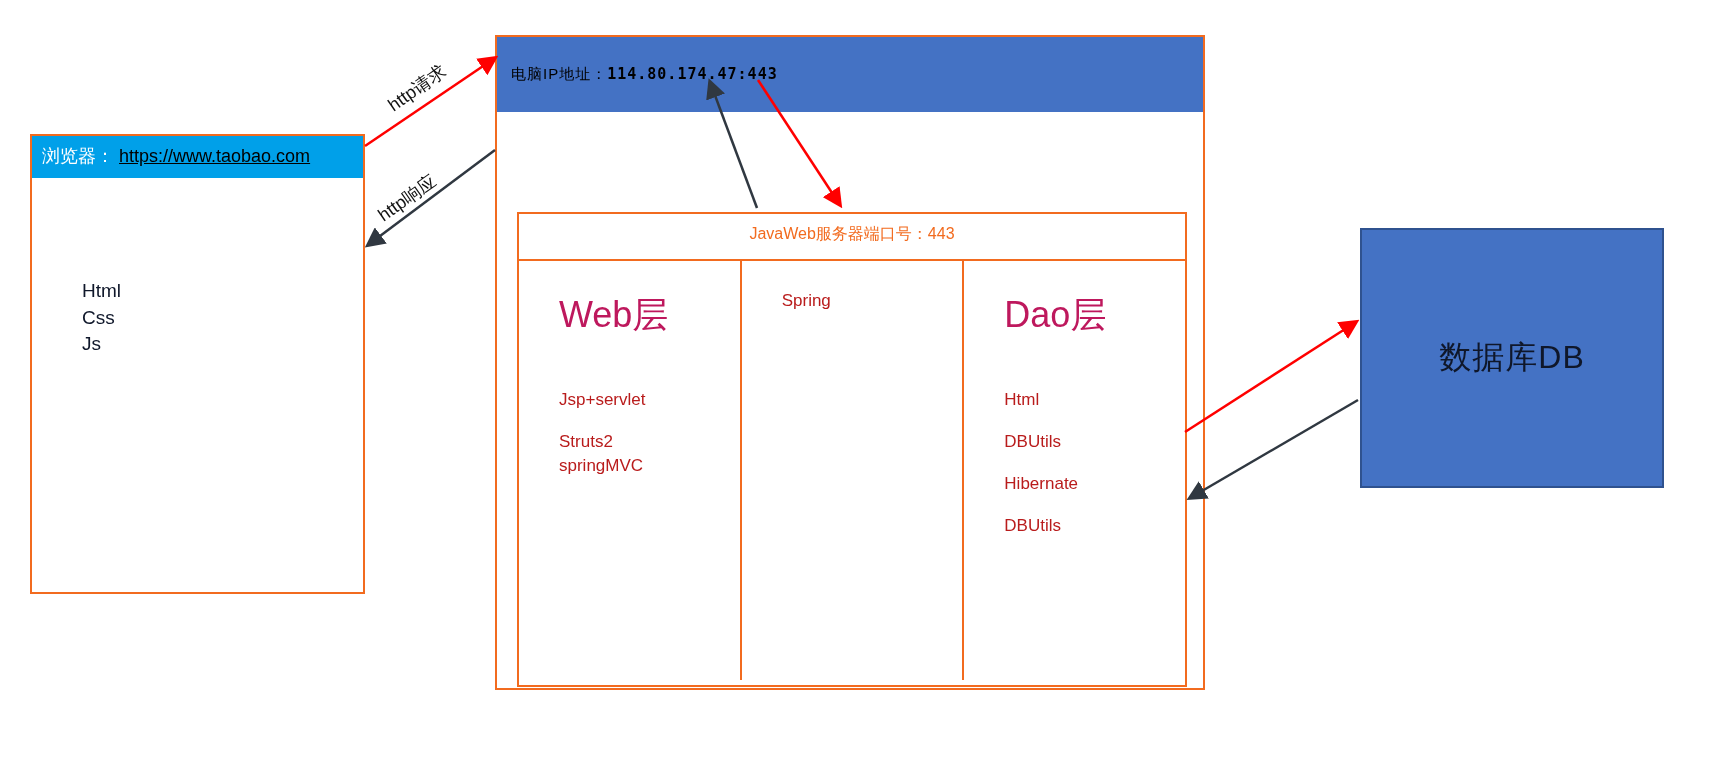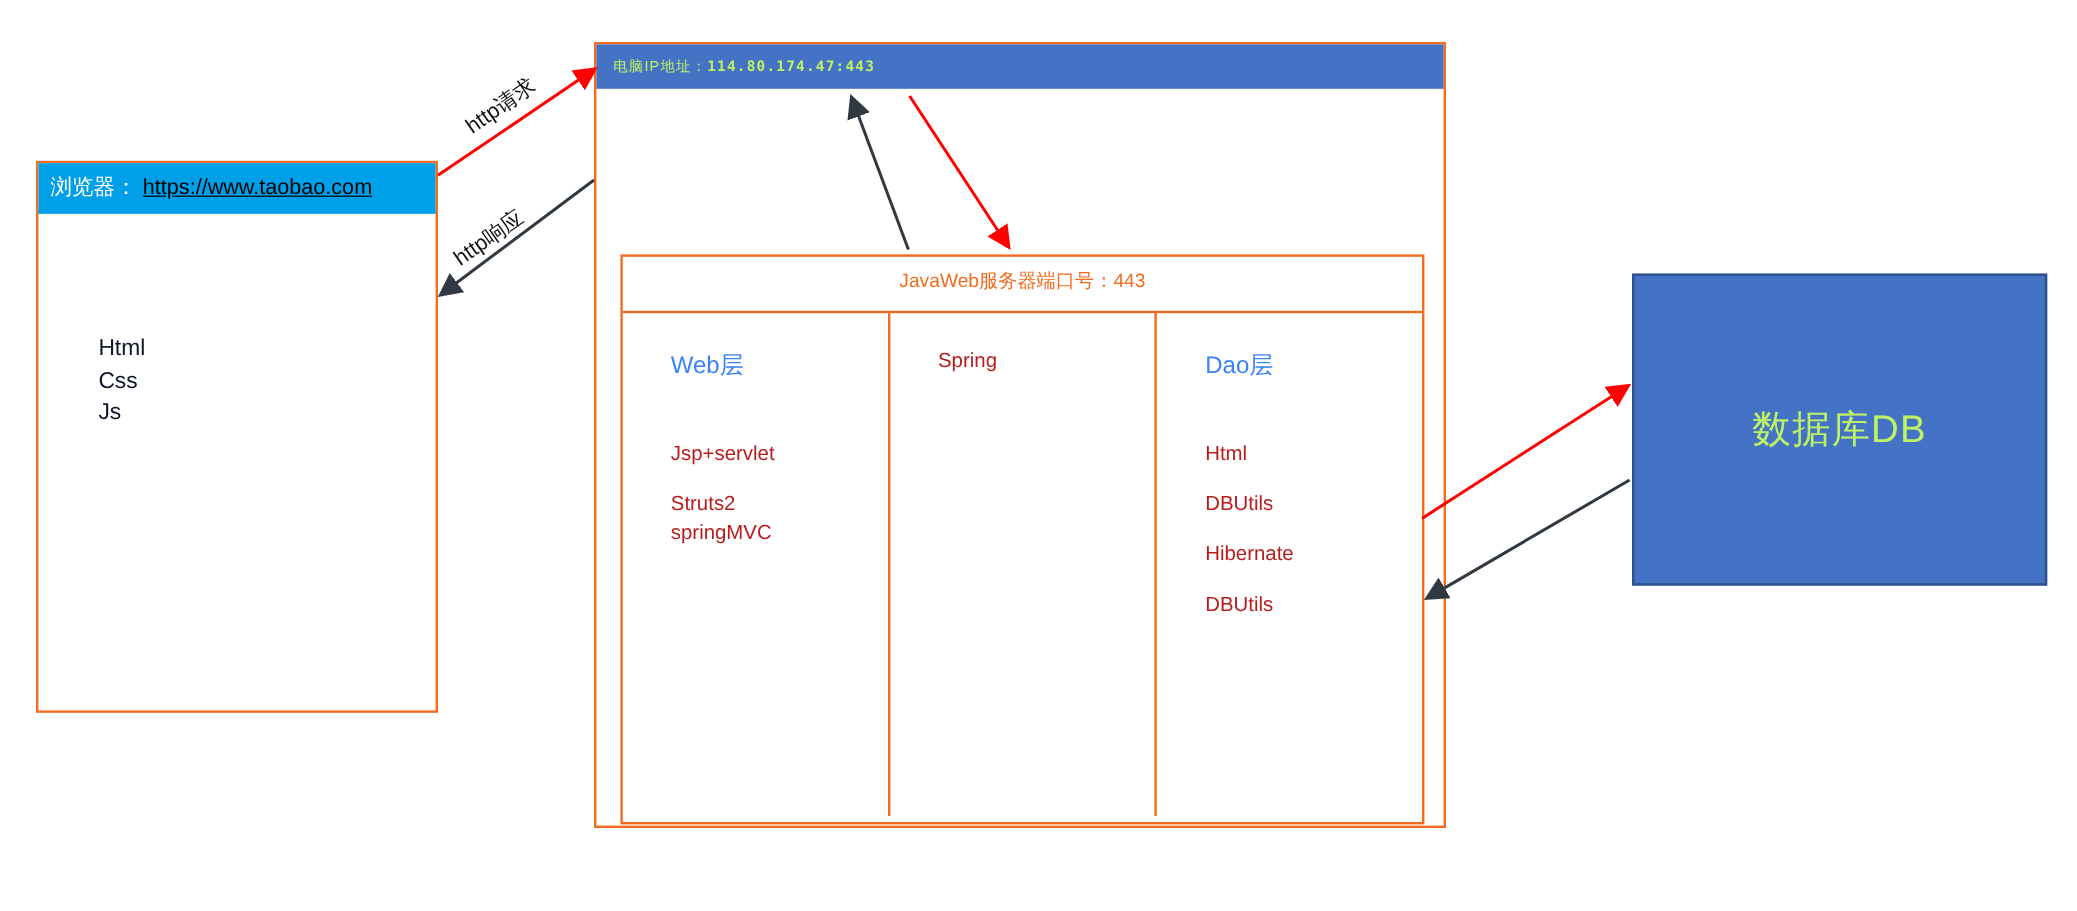--- a/index.html
+++ b/index.html
@@ -38,23 +38,23 @@
 
   
   .server-box {
     left: 495px; top: 35px;
     width: 710px; height: 655px;
     border: 2px solid #f26b1f;
     background: #fff;
   }
   .server-title {
     background: #4472c4;
-    color: #bef264;
-    font-size: 12px;
-    padding: 10px 14px;
+    color: #000000;
+    font-size: 15px;
+    padding: 28px 14px;
     letter-spacing: 1px;
   }
   .server-title .ip { font-family: Consolas, monospace; font-weight: bold; }
 
   
   .jw-box {
     position: absolute;
     left: 20px; top: 175px;
     width: 670px; height: 475px;
     border: 2px solid #f26b1f;
@@ -73,40 +73,40 @@
   }
   .jw-col {
     flex: 1 1 0;
     border-right: 2px solid #f26b1f;
     padding: 30px 0 0 40px;
   }
   .jw-col:last-child { border-right: none; }
   .jw-col h3 {
     margin: 0 0 50px 0;
     font-weight: 400;
-    font-size: 20px;
-    color: #3b82f6;
+    font-size: 36px;
+    color: #be185d;
   }
   .jw-col .item {
     font-size: 17px;
     color: #b91c1c;
     margin-bottom: 22px;
   }
   .jw-col .item.tight { margin-bottom: 4px; }
 
   
   .db-box {
     left: 1360px; top: 228px;
-    width: 346px; height: 260px;
+    width: 304px; height: 260px;
     background: #4472c4;
     border: 2px solid #2f528f;
     display: flex;
     align-items: center;
     justify-content: center;
-    color: #bef264;
+    color: #0f172a;
     font-size: 32px;
     letter-spacing: 1px;
   }
 
   
   svg.arrows {
     position: absolute;
     left: 0; top: 0;
     width: 1731px; height: 759px;
     pointer-events: none;

